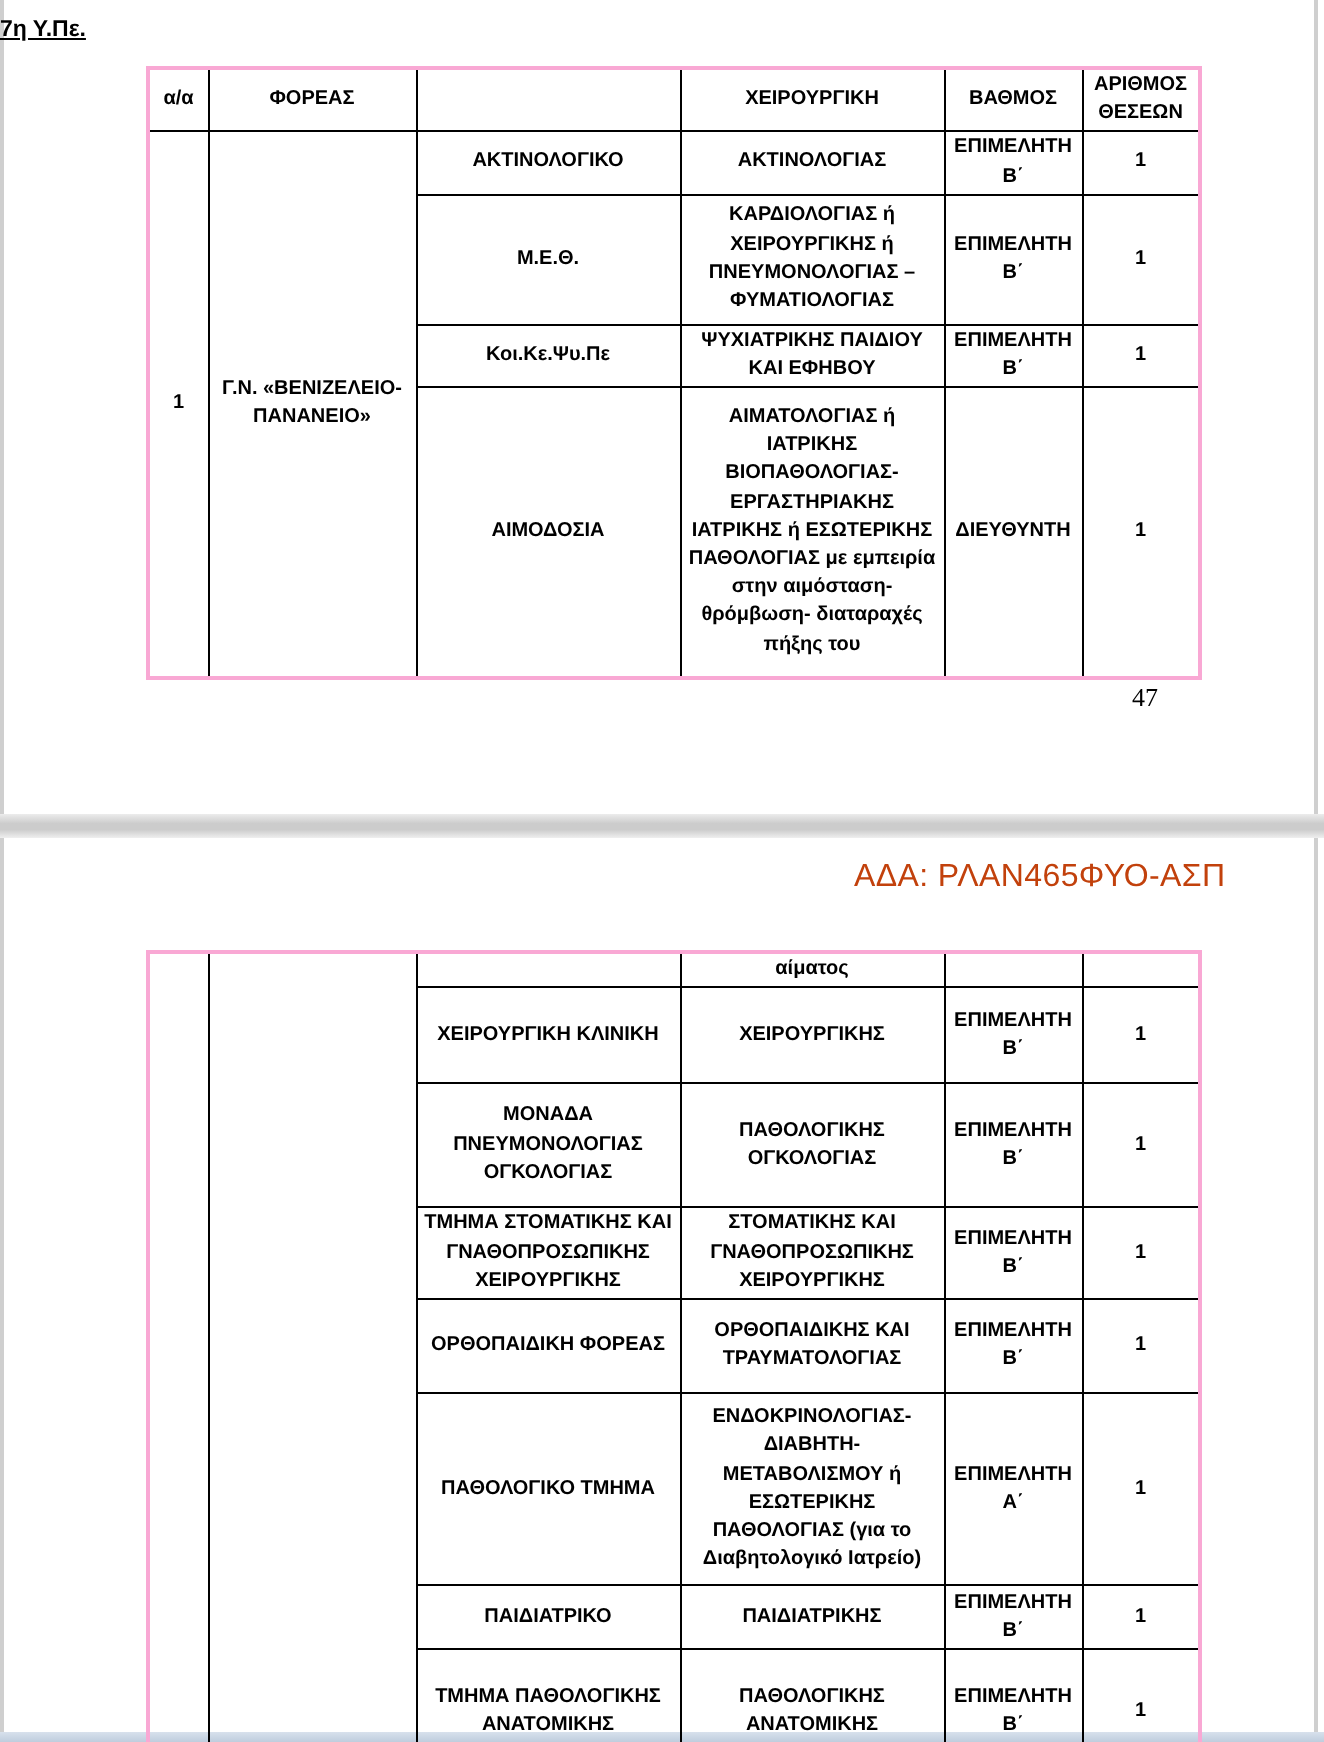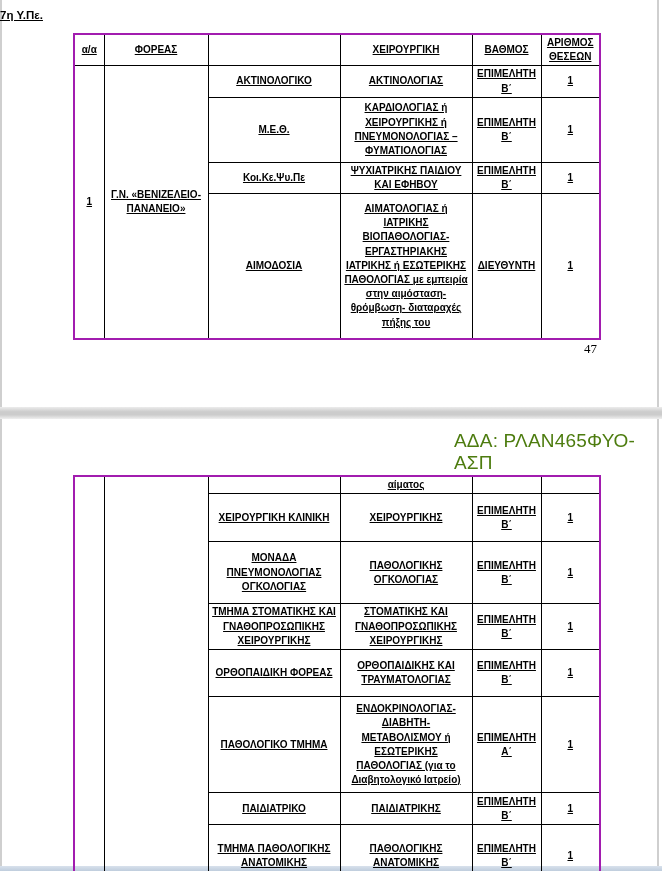--- a/index.html
+++ b/index.html
@@ -24,33 +24,33 @@
     background:linear-gradient(to bottom,#d8e1ec,#bfcddd);
   }
 
   .doc-title {
     position:absolute; left:0; top:9px; width:662px;
     font-weight:bold; font-size:11.5px;
     text-decoration:underline;
   }
   .page-number {
     position:absolute; left:566px; top:341px;
-    font-family:"Liberation Serif", serif; font-size:13px;margin-left:18px;
+    font-family:"Liberation Serif", serif; font-size:13px;
   }
   .ada-line {
-    position:absolute; left:454px; top:430px;
-    font-size:19px; color:#4d7c0f; letter-spacing:.2px;
+    position:absolute; left:427px; top:430px;
+    font-size:16px; color:#c2410c; letter-spacing:.2px;
   }
 
   table.post-table {
     position:absolute; left:73px;
     border-collapse:collapse; table-layout:fixed;
     width:526px;
-    border:2px solid #a21caf;
-    font-weight:bold; font-size:10px; line-height:1.42;text-decoration:underline;
+    border:2px solid #f9a8d4;
+    font-weight:bold; font-size:10px; line-height:1.42;
   }
   #table-page1 { top:33px; }
   #table-page2 { top:475px; }
   .post-table td, .post-table th {
     border:1px solid #000;
     text-align:center; vertical-align:middle;
     padding:1px 3px; overflow:hidden;
     font-weight:bold;
   }
   .col-aa   { width:30px; }

